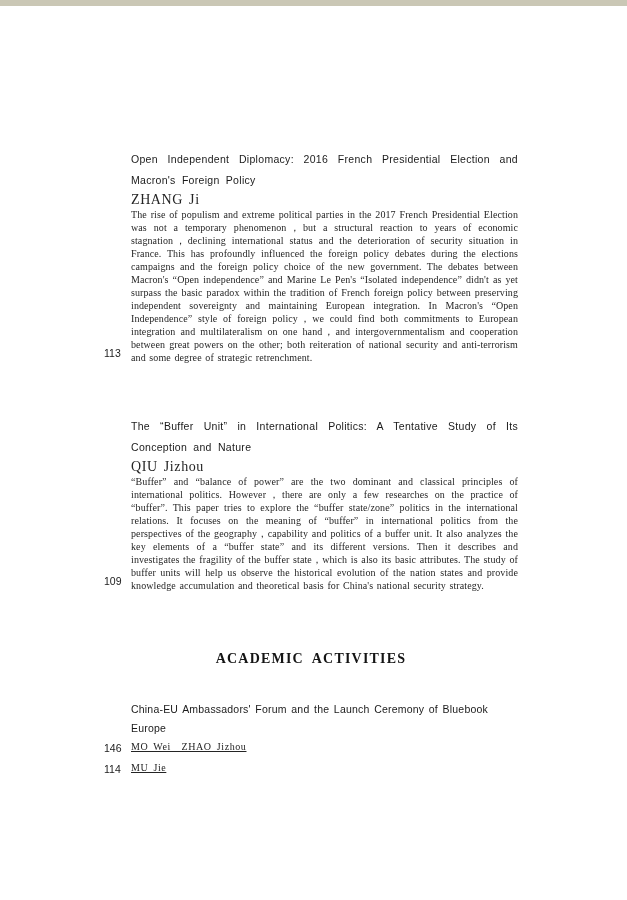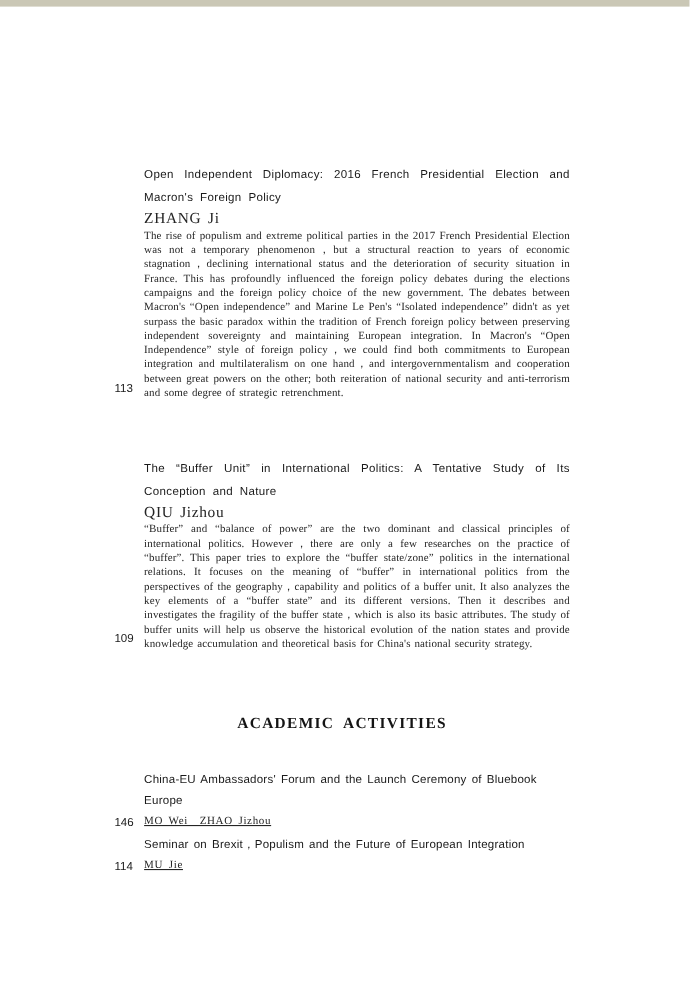--- a/index.html
+++ b/index.html
@@ -129,17 +129,16 @@
   <div class="activity">
     <div class="activity-num">146</div>
     <div class="activity-body">
       <div class="activity-title">China-EU Ambassadors' Forum and the Launch Ceremony of Bluebook Europe</div>
       <div class="activity-authors">MO Wei　ZHAO Jizhou</div>
     </div>
   </div>
   <div class="activity">
     <div class="activity-num">114</div>
     <div class="activity-body">
-      <div class="activity-title">Seminar on Brexit，Populism and the Future of European Integration</div>
       <div class="activity-authors">MU Jie</div>
     </div>
   </div>
 </div>
 
 </body></html>

